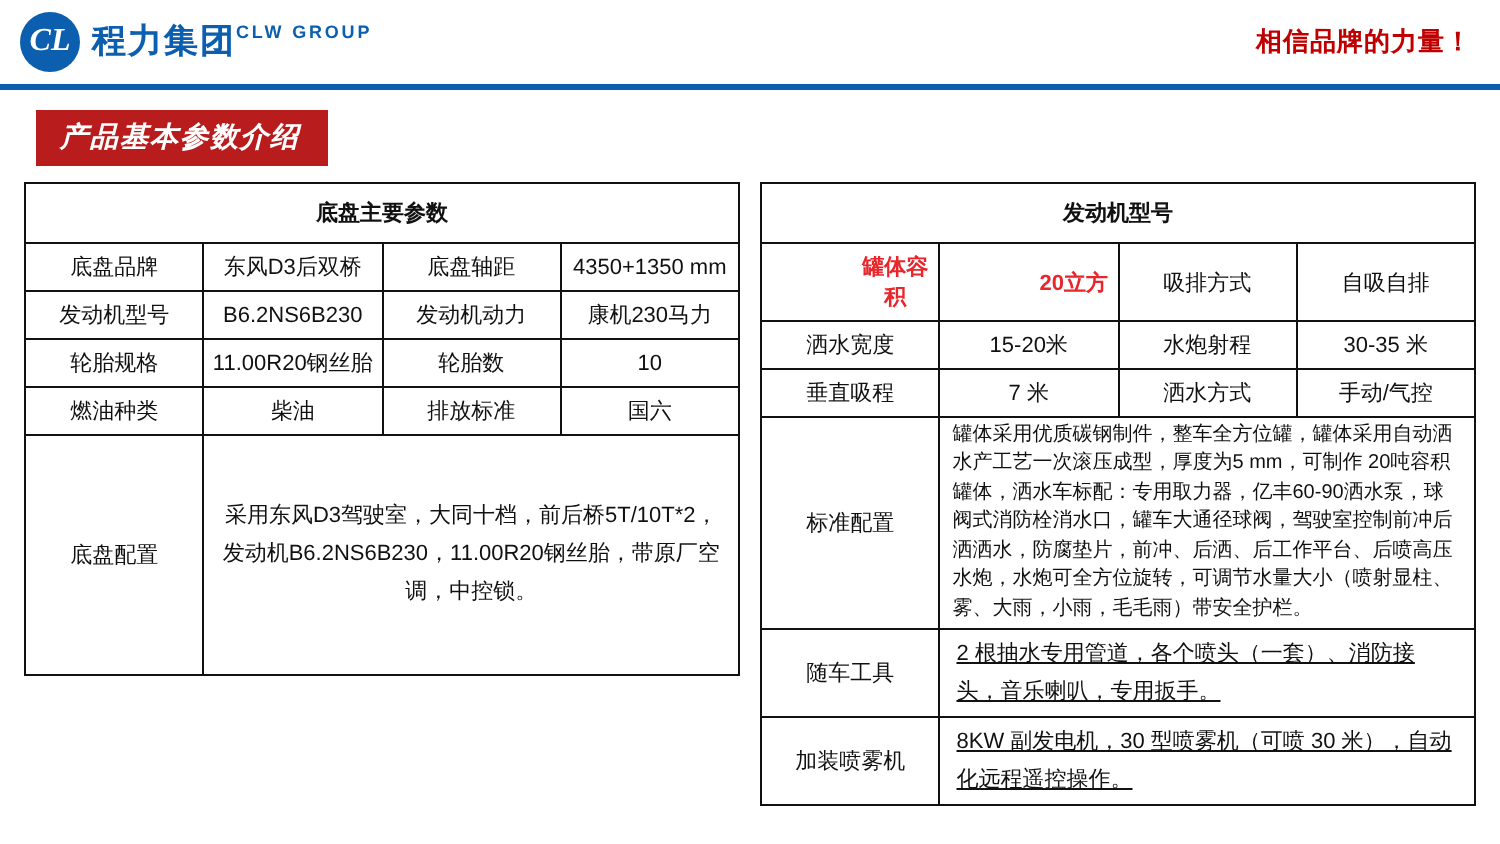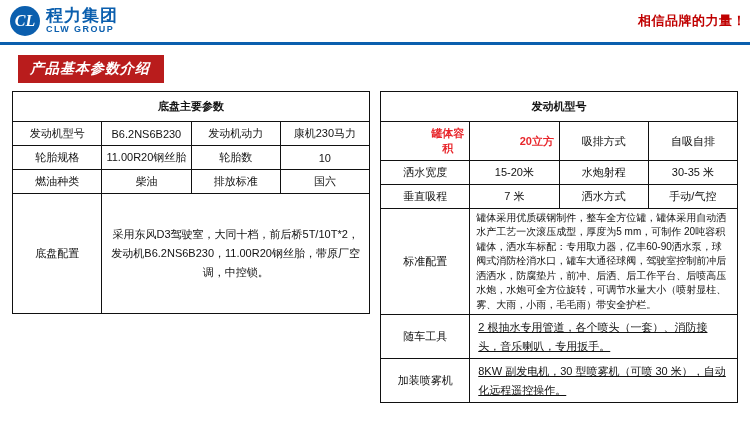--- a/index.html
+++ b/index.html
@@ -10,41 +10,41 @@
     background: #ffffff;
     font-family: "Liberation Sans", "DejaVu Sans", sans-serif;
     overflow: hidden;
     position: relative;
   }
   .header {
     height: 42px;
     display: flex;
     align-items: center;
     justify-content: space-between;
-    padding: 0 4px 0 10px;
+    padding: 0 14px 0 10px;
     position: relative;
   }
   .brand {
     display: flex;
     align-items: center;
     gap: 6px;
   }
   .logo-mark {
     width: 30px; height: 30px;
     border-radius: 50%;
     background: #0b5fae;
     color: #fff;
     display: flex; align-items: center; justify-content: center;
     font-size: 16px;
     font-family: "Liberation Serif", serif;
     font-style: italic;
     font-weight: bold;
     flex: none;
   }
-  .brand-text { display: flex; flex-direction: column; line-height: 1.05; }
+  .brand-text { display: flex; flex-direction: row; line-height: 1.05; }
   .brand-cn {
     font-size: 17px;
     font-weight: bold;
     color: #0b5fae;
     letter-spacing: 1px;
   }
   .brand-en {
     font-size: 9px;
     color: #0b5fae;
     letter-spacing: 1.4px;
@@ -143,20 +143,26 @@
 </div>
 
 <div class="tables">
 
   <table class="tbl-left">
     <tbody>
         <tr>
       <td class="tbl-head" colspan="4">底盘主要参数</td>
     </tr>
     <tr>
+      <td class="lbl" style="width:78px">底盘品牌</td>
+      <td style="width:112px">东风D3后双桥</td>
+      <td class="lbl" style="width:80px">底盘轴距</td>
+      <td>4350+1350 mm</td>
+    </tr>
+    <tr>
       <td class="lbl">发动机型号</td>
       <td>B6.2NS6B230</td>
       <td class="lbl">发动机动力</td>
       <td>康机230马力</td>
     </tr>
     <tr>
       <td class="lbl">轮胎规格</td>
       <td>11.00R20钢丝胎</td>
       <td class="lbl">轮胎数</td>
       <td>10</td>

